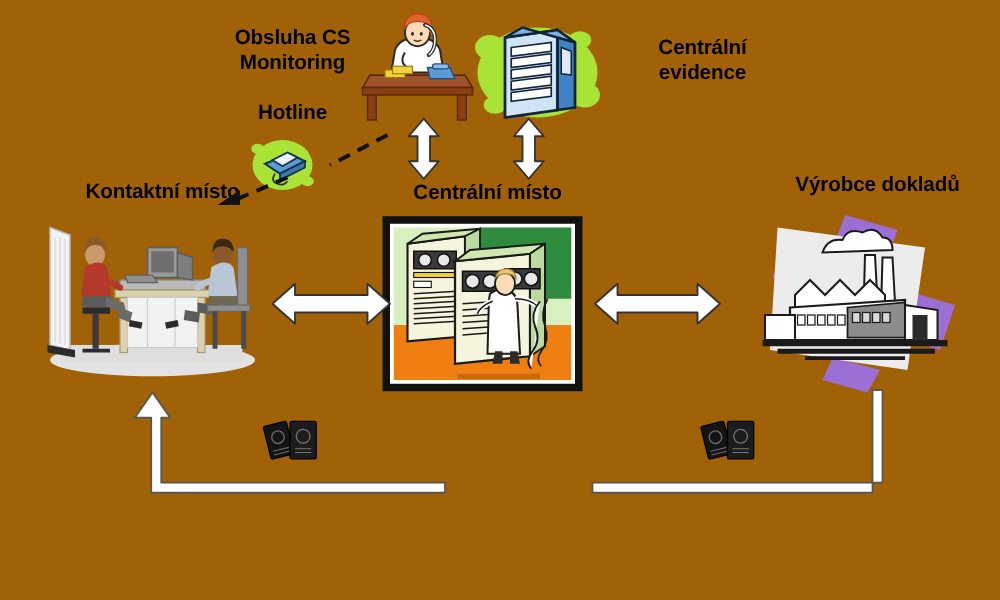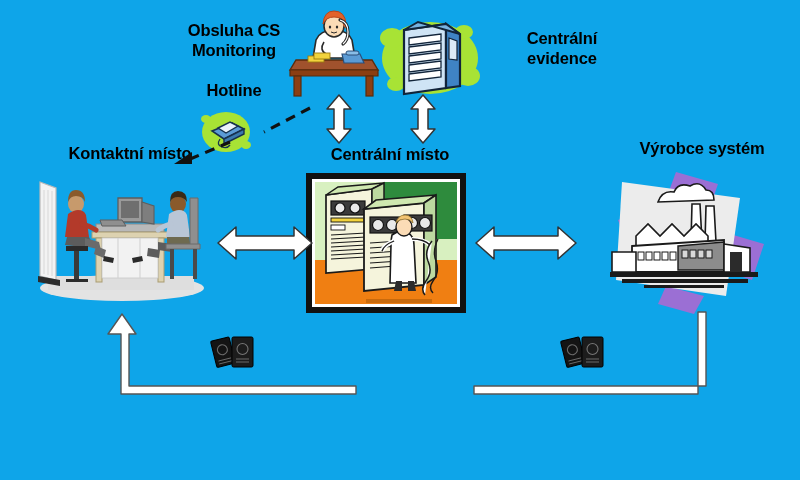--- a/index.html
+++ b/index.html
@@ -4,21 +4,21 @@
 <style>
   html, body {
     margin: 0;
     padding: 0;
     background: #ffffff;
   }
   #canvas {
     position: relative;
     width: 800px;
     height: 480px;
-    background: #0ea5e9;
+    background: #a16207;
     overflow: hidden;
     font-family: "Liberation Sans", sans-serif;
   }
   .lbl {
     position: absolute;
     font-weight: bold;
     color: #000000;
     line-height: 1.22;
     text-align: center;
     white-space: pre-line;
@@ -63,21 +63,21 @@
 
 Hotline</div>
 
   <div class="lbl" id="label-contact">Kontaktní místo</div>
 
   <div class="lbl" id="label-evidence">Centrální
 evidence</div>
 
   <div class="lbl" id="label-central">Centrální místo</div>
 
-  <div class="lbl" id="label-producer">Výrobce systém</div>
+  <div class="lbl" id="label-producer">Výrobce dokladů</div>
 
   <div class="node" id="node-operator-desk">
     <svg width="96" height="92" viewBox="0 0 96 92">
 
       <path d="M30 34 q4 -10 18 -10 q14 0 18 10 l3 18 h-42 z" fill="#ffffff" stroke="#2a2a2a" stroke-width="1.6"></path>
 
       <path d="M38 36 q-5 8 2 12" fill="none" stroke="#2a2a2a" stroke-width="1.6"></path>
 
       <ellipse cx="48" cy="20" rx="10" ry="11" fill="#fbdcb6" stroke="#2a2a2a" stroke-width="1.5"></ellipse>
 

